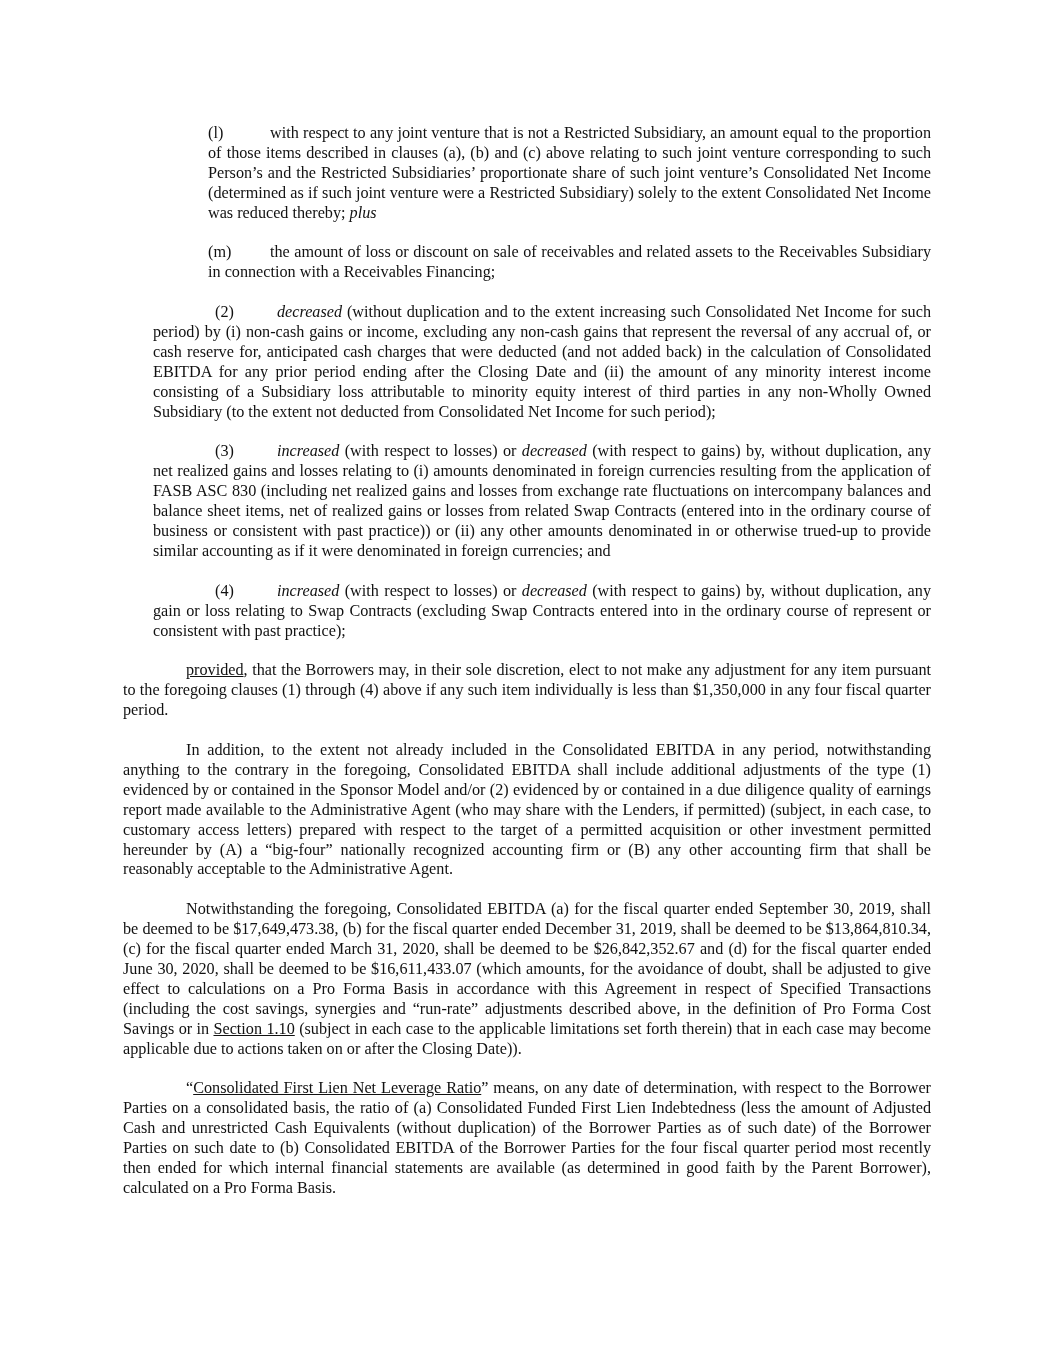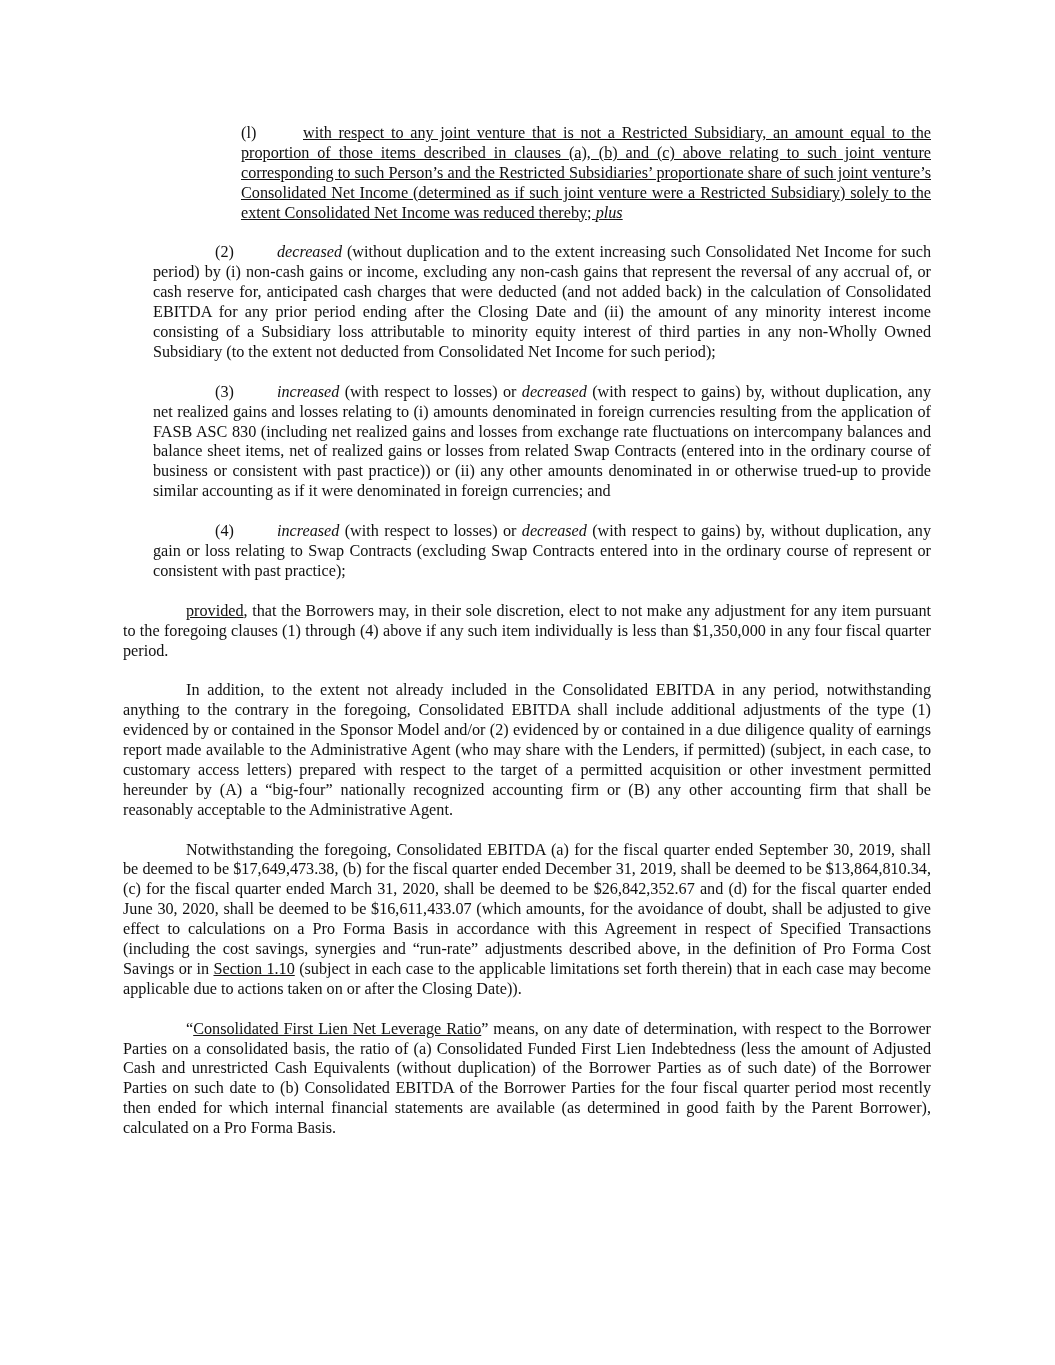--- a/index.html
+++ b/index.html
@@ -3,37 +3,40 @@
 <meta charset="utf-8">
 <style>
   html, body { margin: 0; padding: 0; background: #ffffff; }
   body { width: 1055px; height: 1365px; position: relative; overflow: hidden; }
   .page {
     position: absolute; left: 123px; top: 124px; width: 808px;
     font-family: "Liberation Serif", serif; font-size: 16.2px; line-height: 19.9px;
     color: #111111; text-align: justify;
   }
   p { margin: 0 0 19.9px 0; }
-  .lvl2 { margin-left: 118px; text-decoration: underline; }
+  .lvl2 { margin-left: 85px; }
   .lvl1 { margin-left: 30px; text-indent: 62px; }
   .body-para { text-indent: 63px; }
   .label { display: inline-block; width: 62px; text-indent: 0; }
   .lvl2 .label { width: 62px; }
   i { font-style: italic; }
   u { text-decoration: underline; }
 </style>
 </head>
 <body>
 
 <div class="page">
 
   <p class="lvl2 first">
     <span class="label">(l)</span><span>with respect to any joint venture that is not a Restricted Subsidiary, an amount equal to the proportion of those items described in clauses (a), (b) and (c) above relating to such joint venture corresponding to such Person’s and the Restricted Subsidiaries’ proportionate share of such joint venture’s Consolidated Net Income (determined as if such joint venture were a Restricted Subsidiary) solely to the extent Consolidated Net Income was reduced thereby; </span><i>plus</i>
   </p>
 
+  <p class="lvl2 first">
+    <span class="label">(m)</span><span>the amount of loss or discount on sale of receivables and related assets to the Receivables Subsidiary in connection with a Receivables Financing;</span>
+  </p>
 
   <p class="lvl1">
     <span class="label">(2)</span><i>decreased</i><span> (without duplication and to the extent increasing such Consolidated Net Income for such period) by (i) non-cash gains or income, excluding any non-cash gains that represent the reversal of any accrual of, or cash reserve for, anticipated cash charges that were deducted (and not added back) in the calculation of Consolidated EBITDA for any prior period ending after the Closing Date and (ii) the amount of any minority interest income consisting of a Subsidiary loss attributable to minority equity interest of third parties in any non-Wholly Owned Subsidiary (to the extent not deducted from Consolidated Net Income for such period);</span>
   </p>
 
   <p class="lvl1">
     <span class="label">(3)</span><i>increased</i><span> (with respect to losses) or </span><i>decreased</i><span> (with respect to gains) by, without duplication, any net realized gains and losses relating to (i) amounts denominated in foreign currencies resulting from the application of FASB ASC 830 (including net realized gains and losses from exchange rate fluctuations on intercompany balances and balance sheet items, net of realized gains or losses from related Swap Contracts (entered into in the ordinary course of business or consistent with past practice)) or (ii) any other amounts denominated in or otherwise trued-up to provide similar accounting as if it were denominated in foreign currencies; and</span>
   </p>
 
   <p class="lvl1">

